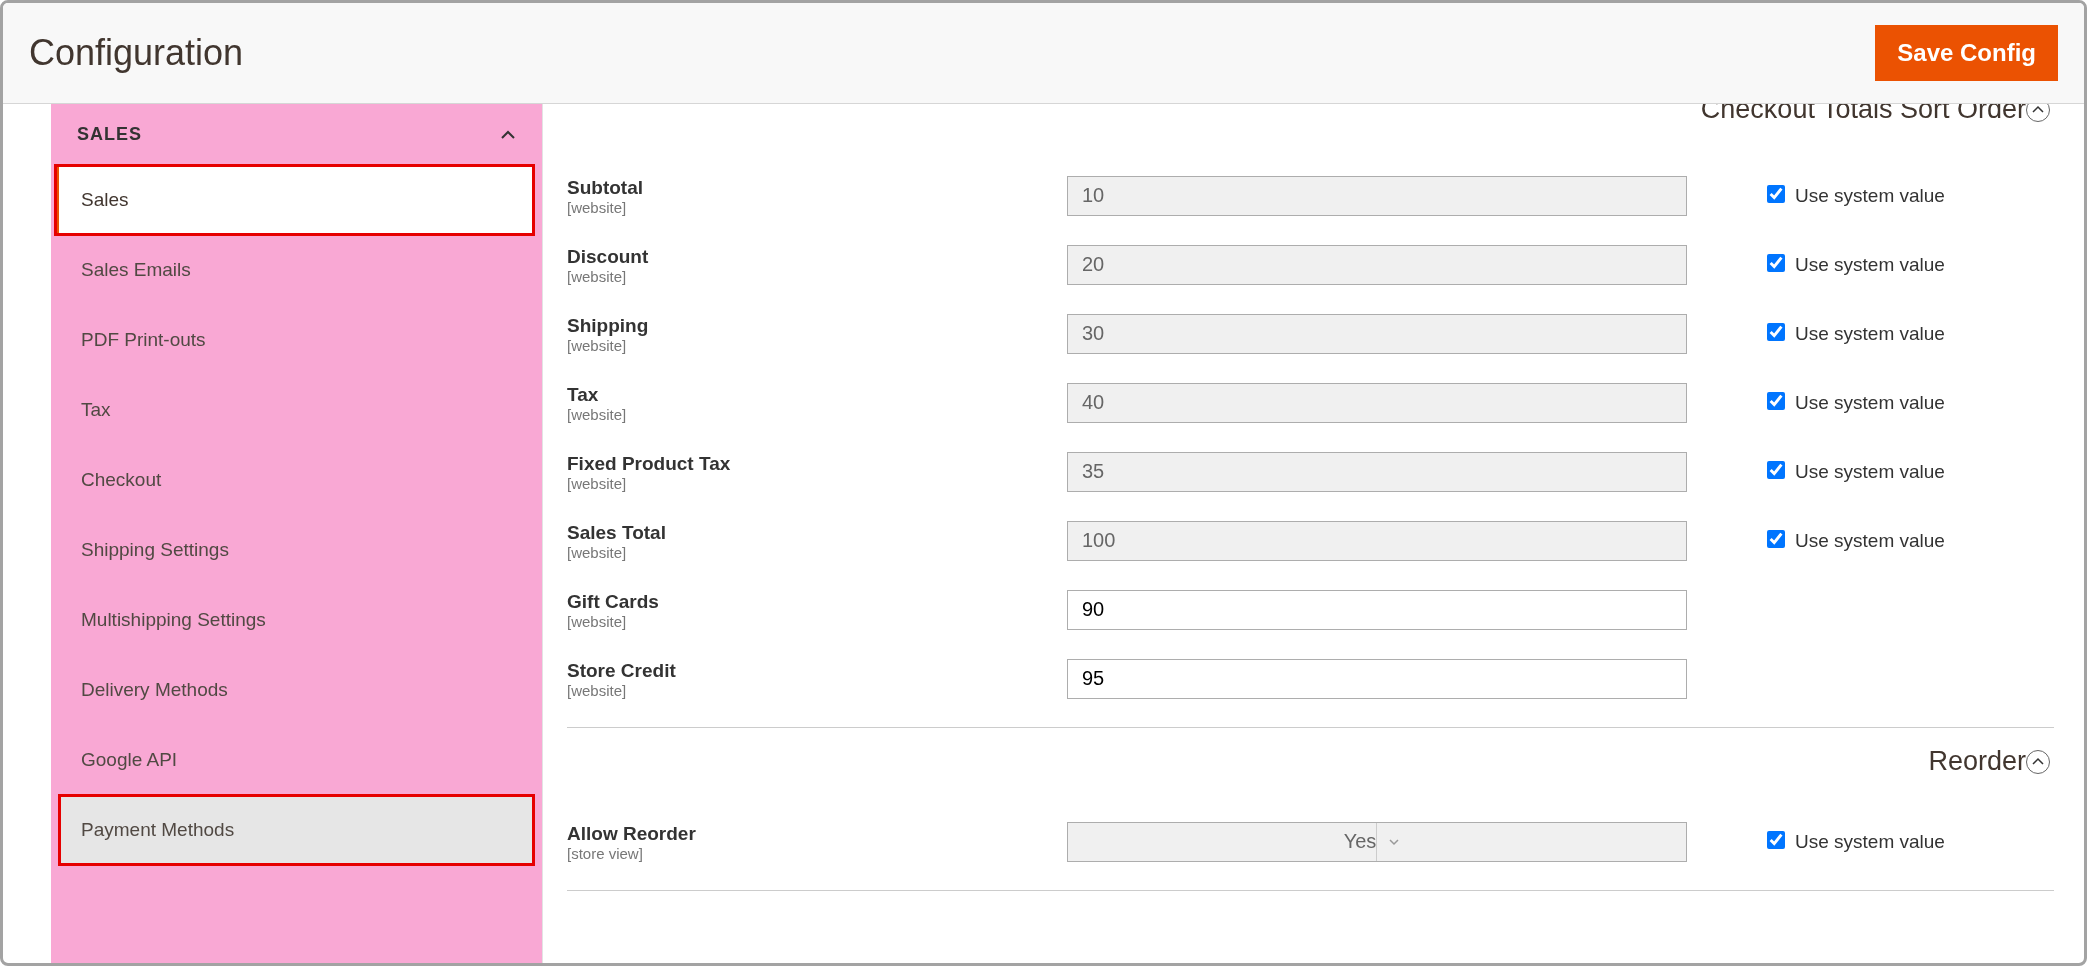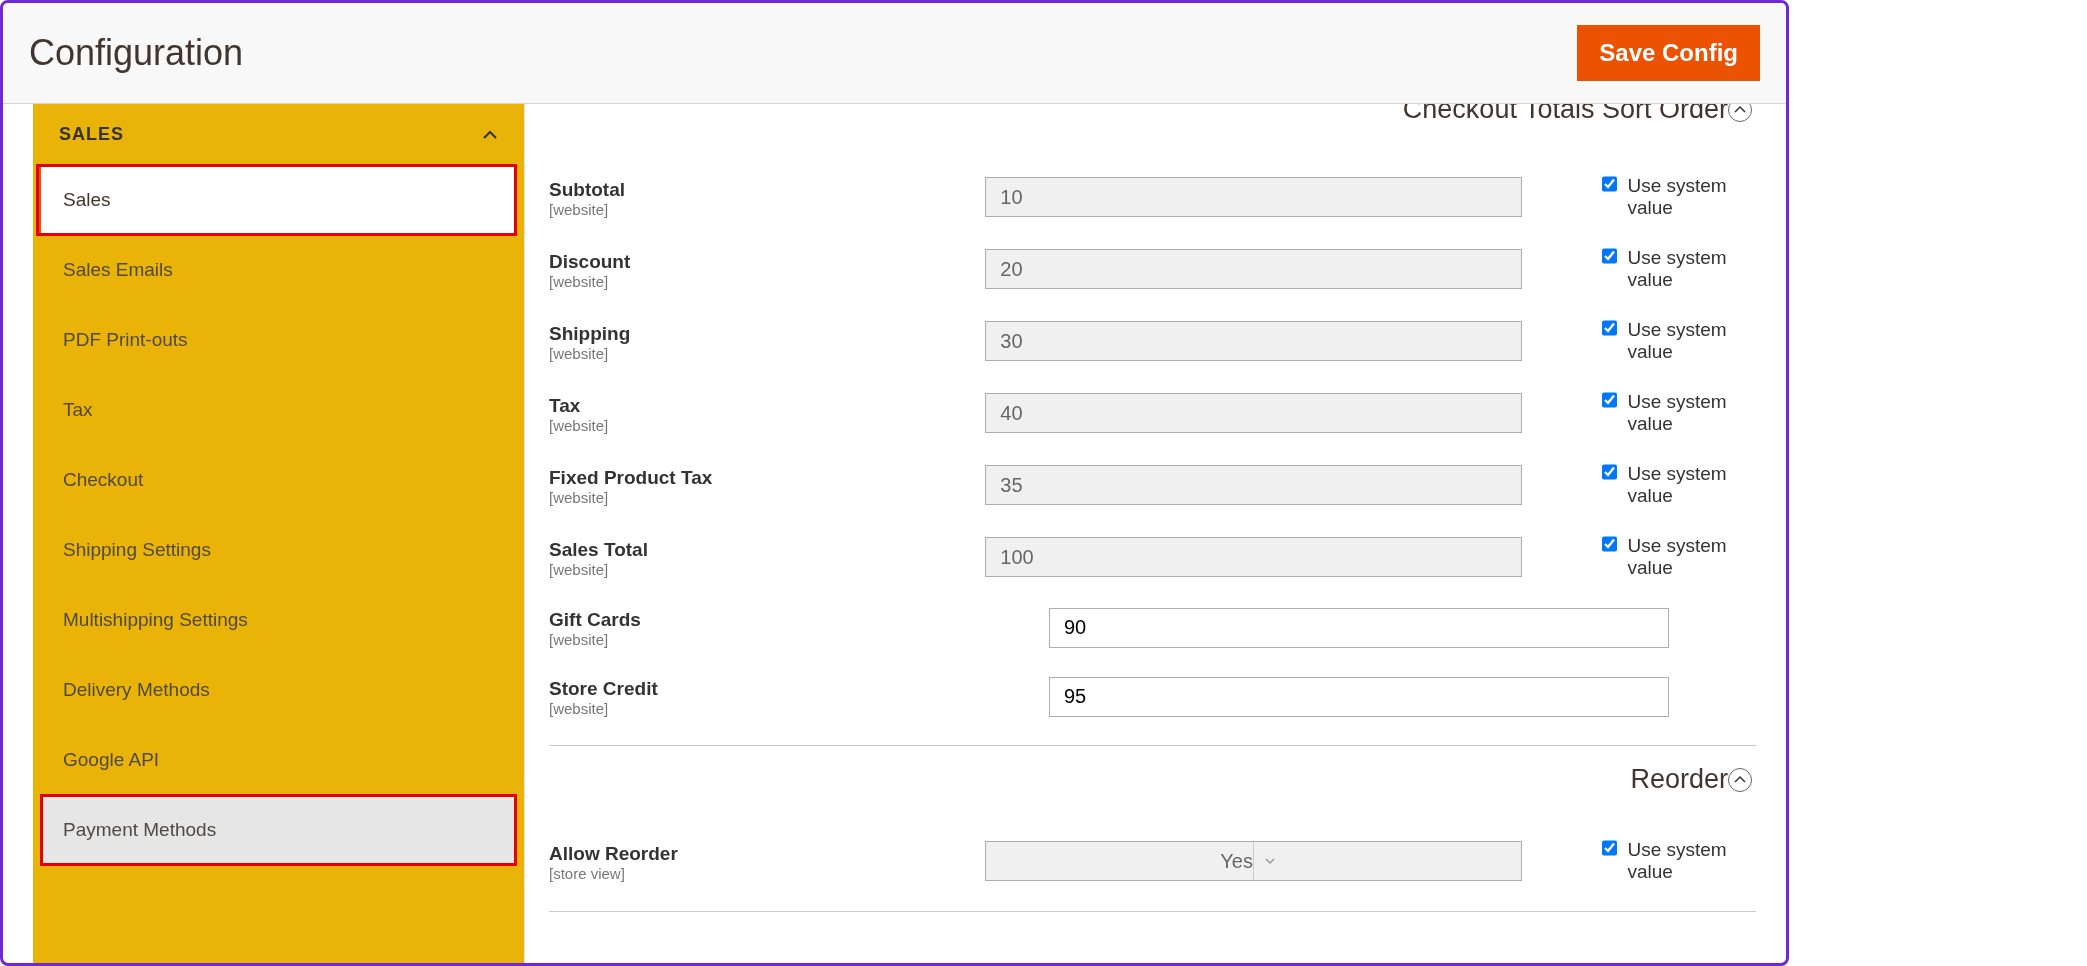--- a/index.html
+++ b/index.html
@@ -1,22 +1,22 @@
 <!DOCTYPE html>
 <html><head>
 <meta charset="utf-8">
 <style>
 * { box-sizing: border-box; margin: 0; padding: 0; }
 body { font-family: Arial, Helvetica, sans-serif; background: #fff; color: #333; }
-.outer { border: 3px solid #6d28d9; border-radius: 8px; width: 1789px; height: 966px; overflow: hidden; position: relative; }
+.outer { border: 3px solid #a3a3a3; border-radius: 8px; width: 2087px; height: 966px; overflow: hidden; position: relative; }
 .header { display: flex; justify-content: space-between; align-items: center; padding: 22px 26px 22px 26px; border-bottom: 1px solid #d6d6d6; background: #f8f8f8; }
 .page-title { font-size: 36px; font-weight: 300; color: #41362f; }
 .save-btn { background: #eb5202; color: #fff; border: none; padding: 14px 22px; font-size: 24px; font-weight: 600; cursor: pointer; }
 .layout { display: flex; height: calc(100% - 100px); }
-.sidebar { width: 492px; background: #eab308; border-right: 1px solid #e3e3e3; margin-left: 30px; padding-top: 0; }
+.sidebar { width: 492px; background: #f9a8d4; border-right: 1px solid #e3e3e3; margin-left: 48px; padding-top: 0; }
 .side-group-head { display: flex; justify-content: space-between; align-items: center; padding: 20px 26px 20px 26px; font-weight: 600; letter-spacing: 1px; font-size: 18px; color: #333; cursor: pointer; }
 .chev { width: 16px; height: 16px; }
 .side-list { display: flex; flex-direction: column; padding: 0 8px 8px 8px; }
 .side-item { padding: 24px 22px; font-size: 19px; color: #514943; cursor: pointer; }
 .side-item.active { background: #fff; border-left: 4px solid #eb5202; margin-left: -4px; font-weight: 400; color: #41362f; }
 .hl-red { outline: 3px solid #e60000; outline-offset: -2px; }
 .side-item.dim { background: #e6e6e6; }
 .content { flex: 1; padding: 0 30px 0 24px; overflow: hidden; position: relative; }
 .section-title { font-size: 27px; color: #41362f; padding: 10px 4px 14px 4px; display: flex; justify-content: flex-end; align-items: center; }
 .section-title.cut { margin-top: -20px; }

